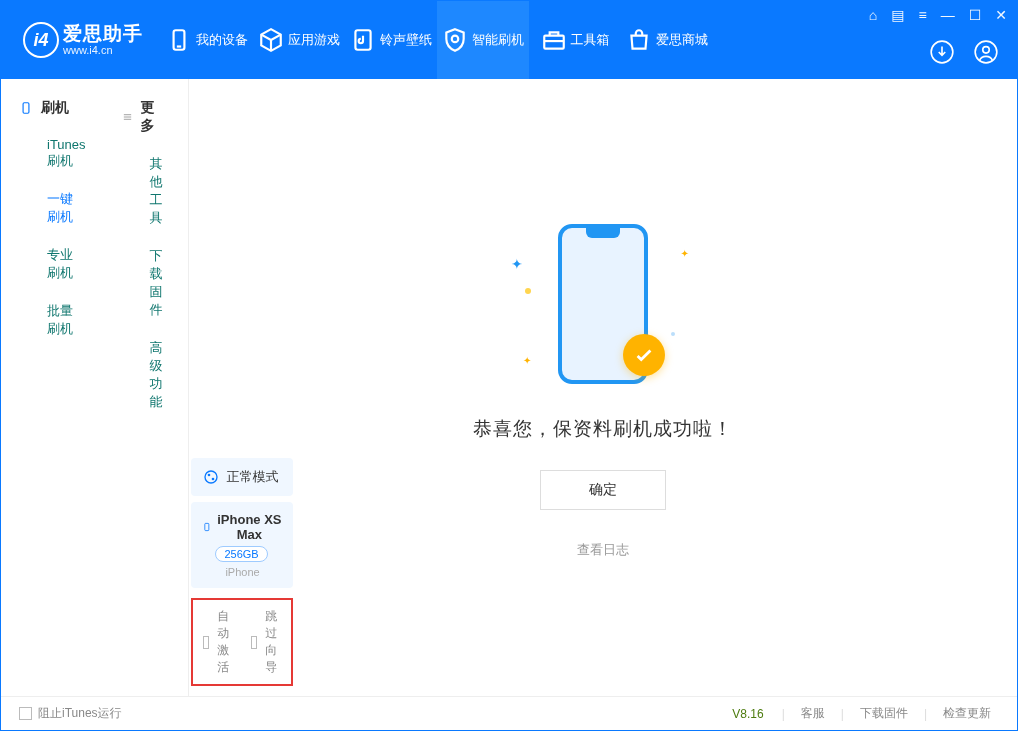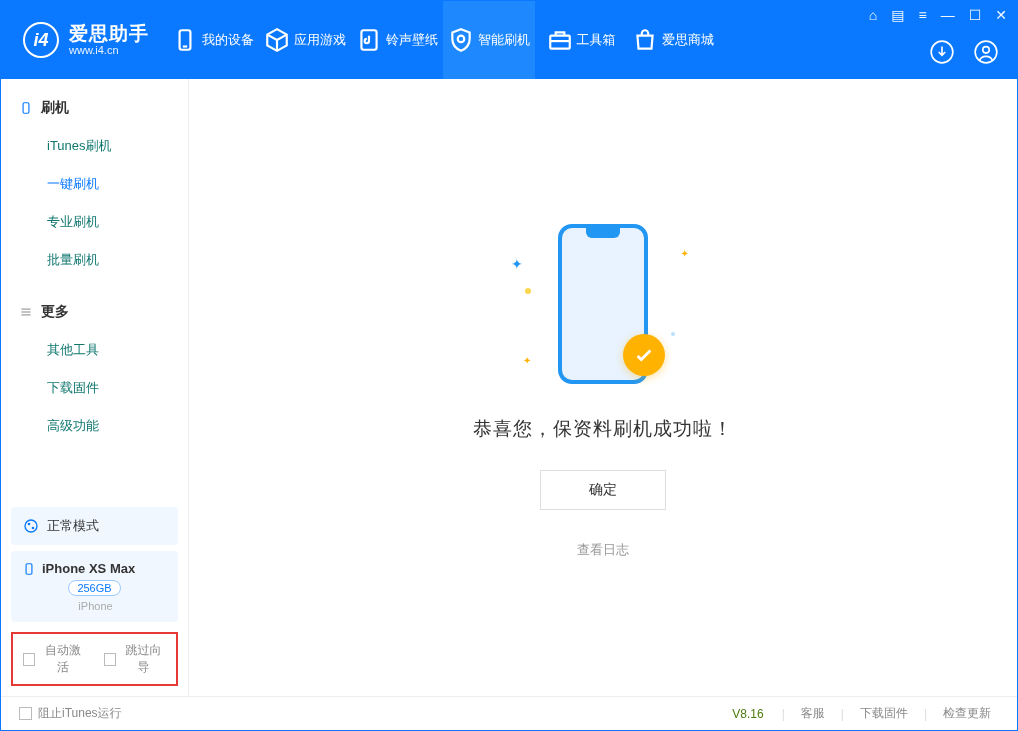--- a/index.html
+++ b/index.html
@@ -2,37 +2,37 @@
 <html><head>
 <meta charset="utf-8">
 <style>
 * { margin: 0; padding: 0; box-sizing: border-box; font-family: "Microsoft YaHei", Arial, sans-serif; }
 body { background: #fff; width: 1018px; height: 731px; border: 1px solid #0a79ff; display: flex; flex-direction: column; overflow: hidden; }
 
 
 .header { height: 78px; background: linear-gradient(to right, #0a79ff, #0a79ff); display: flex; align-items: stretch; color: #fff; position: relative; }
 .logo-area { display: flex; align-items: center; padding: 0 18px 0 22px; }
 .logo-icon { width: 36px; height: 36px; border: 2px solid #fff; border-radius: 50%; display: flex; align-items: center; justify-content: center; font-weight: bold; font-size: 18px; font-style: italic; }
-.logo-text { margin-left: 10px; display: flex; flex-direction: column; line-height: 1.1; }
+.logo-text { margin-left: 4px; display: flex; flex-direction: column; line-height: 1.1; }
 .logo-text .title { font-size: 19px; font-weight: bold; letter-spacing: 1px; }
 .logo-text .sub { font-size: 11px; opacity: 0.9; }
 
 .nav-tabs { display: flex; height: 100%; }
 .nav-tab { width: 92px; display: flex; flex-direction: row; align-items: center; justify-content: center; gap: 4px; cursor: pointer; font-size: 13px; }
 .nav-tab.active { background: #1e88ff; }
 .nav-tab svg { width: 26px; height: 26px; }
 
 .win-controls { position: absolute; top: 6px; right: 10px; display: flex; gap: 14px; align-items: center; }
 .win-controls span { cursor: pointer; font-size: 14px; opacity: 0.95; }
 .header-right-icons { position: absolute; bottom: 14px; right: 18px; display: flex; gap: 18px; align-items: center; }
 .header-right-icons svg { width: 26px; height: 26px; cursor: pointer; }
 
 
 .body { flex: 1; display: flex; overflow: hidden; }
-.sidebar { width: 188px; background: #fff; border-right: 1px solid #eee; display: flex; flex-direction: column; }
+.sidebar { width: 188px; background: #fff; border-right: 1px solid #eee; display: flex; flex-direction: row; }
 .side-section { padding: 14px 0 4px; }
 .side-header { display: flex; align-items: center; padding: 6px 18px 10px; font-size: 14px; font-weight: bold; color: #333; gap: 8px; }
 .side-item { padding: 10px 18px 10px 46px; font-size: 13px; color: #0f766e; cursor: pointer; }
 .side-item.active { color: #0a79ff; }
 
 .side-bottom { margin-top: auto; text-align: center; }
 .status-card { margin: 6px 10px; background: #f0f7ff; border-radius: 4px; padding: 10px 12px; display: flex; align-items: center; gap: 8px; font-size: 13px; color: #333; }
 .device-card { margin: 4px 10px 10px; background: #f0f7ff; border-radius: 4px; padding: 10px 11px; font-size: 13px; }
 .device-card .model { font-weight: bold; color: #333; display: flex; align-items: center; gap: 6px; }
 .device-card .storage { display: inline-block; margin-top: 4px; font-size: 11px; color: #0a79ff; border: 1px solid #9ecbff; border-radius: 10px; padding: 1px 8px; background: #fff; }

